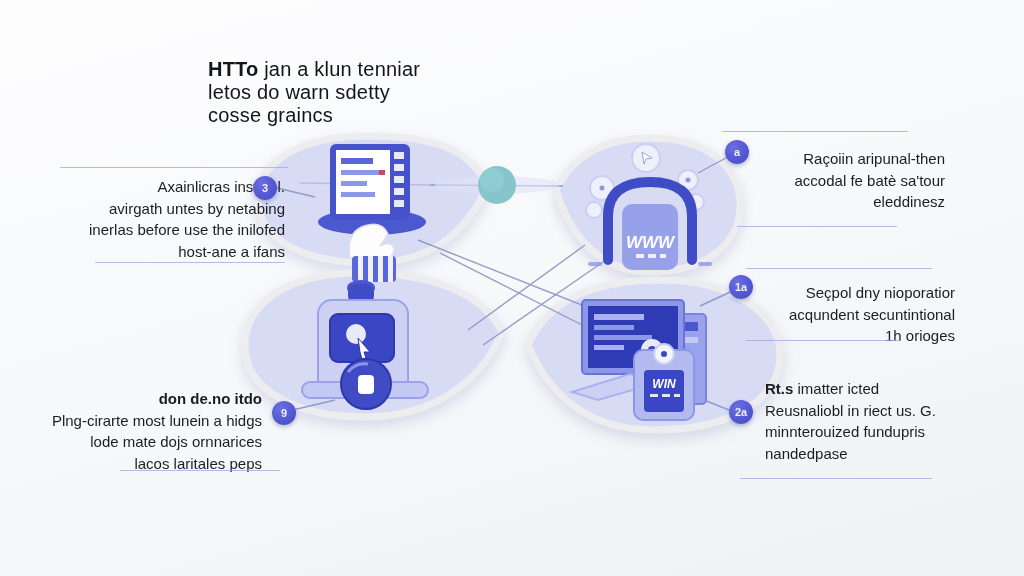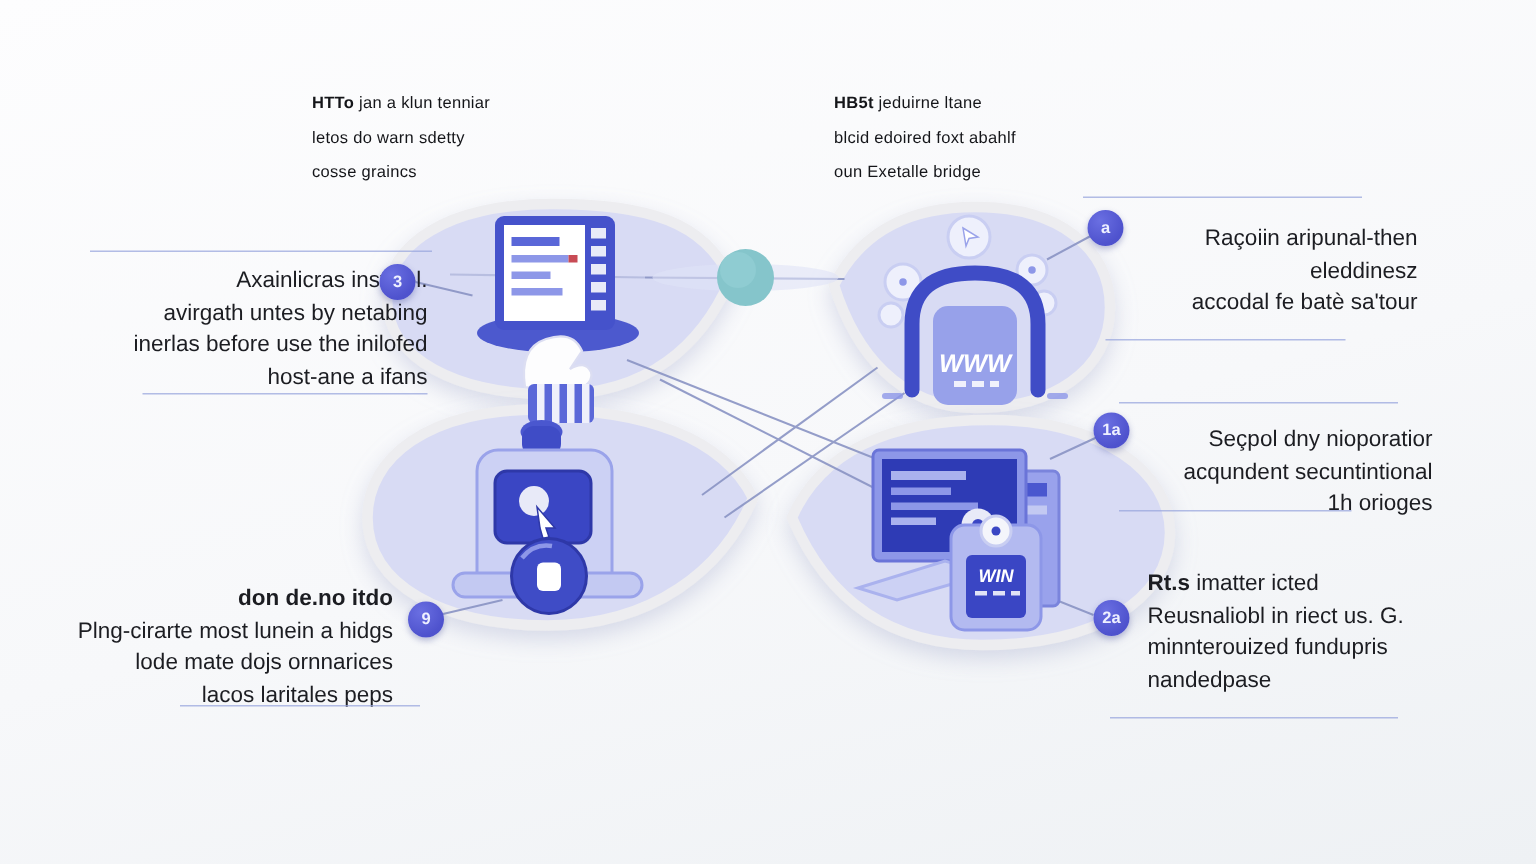--- a/index.html
+++ b/index.html
@@ -7,21 +7,21 @@
     width:1024px;height:576px;overflow:hidden;
     font-family:"Liberation Sans","DejaVu Sans",sans-serif;
     color:#17181c;
     background:linear-gradient(165deg,#fdfdfe 0%,#f7f8fa 55%,#eef1f4 100%);
     position:relative;
   }
   .stage{position:absolute;inset:0;width:1024px;height:576px;}
   svg.layer{position:absolute;left:0;top:0;}
   .abs{position:absolute;}
   
-  .heading{font-size:11px;line-height:23px;letter-spacing:.2px;color:#141519;}
+  .heading{font-size:20px;line-height:23px;letter-spacing:.2px;color:#141519;}
   .heading b{font-weight:700;}
   
   .note{font-size:15px;line-height:21.5px;color:#1c1d22;}
   .note.right-align{text-align:right;}
   .note .note-heading{font-weight:700;font-size:15px;}
   .rule{position:absolute;height:1px;background:#9aa7dd;opacity:.75;}
   
   .badge{
     position:absolute;width:24px;height:24px;border-radius:50%;
     background:radial-gradient(circle at 35% 30%,#6a6fe2,#4e52cd 70%);
@@ -147,43 +147,38 @@
       <rect x="102" y="102" width="6" height="3" fill="#ffffff" opacity="0.85"></rect>
     </g>
   </svg>
 
   <div class="abs heading" style="left:208px;top:58px;width:250px;">
     <div><b>HTTo</b><span> jan a klun tenniar</span></div>
     <div>letos do warn sdetty</div>
     <div>cosse graincs</div>
   </div>
 
-  <div class="abs heading" style="left:556px;top:58px;width:270px;">
-    <div><b>HB5t</b><span> jeduirne ltane</span></div>
-    <div>blcid edoired foxt abahlf</div>
-    <div>oun Exetalle bridge</div>
-  </div>
 
   <div class="rule" style="left:60px;top:167px;width:228px;"></div>
   <div class="abs note right-align" style="left:40px;top:176px;width:245px;">
     <div>Axainlicras instelel.</div>
     <div>avirgath untes by netabing</div>
     <div>inerlas before use the inilofed</div>
     <div>host-ane a ifans</div>
   </div>
   <div class="rule" style="left:95px;top:262px;width:190px;"></div>
   <div class="badge" style="left:253px;top:176px;">
     <span>3</span>
   </div>
 
   <div class="rule" style="left:722px;top:131px;width:186px;"></div>
   <div class="abs note" style="left:765px;top:148px;width:180px;text-align:right;">
     <div>Raçoiin aripunal-then</div>
+    <div>accodal fe batè sa'tour</div>
     <div>eleddinesz</div>
-    <div>accodal fe batè sa'tour</div>
   </div>
   <div class="rule" style="left:737px;top:226px;width:160px;"></div>
   <div class="badge" style="left:725px;top:140px;">
     <span>a</span>
   </div>
 
   <div class="rule" style="left:746px;top:268px;width:186px;"></div>
   <div class="abs note" style="left:765px;top:282px;width:190px;text-align:right;">
     <div>Seçpol dny nioporatior</div>
     <div>acqundent secuntintional</div>

